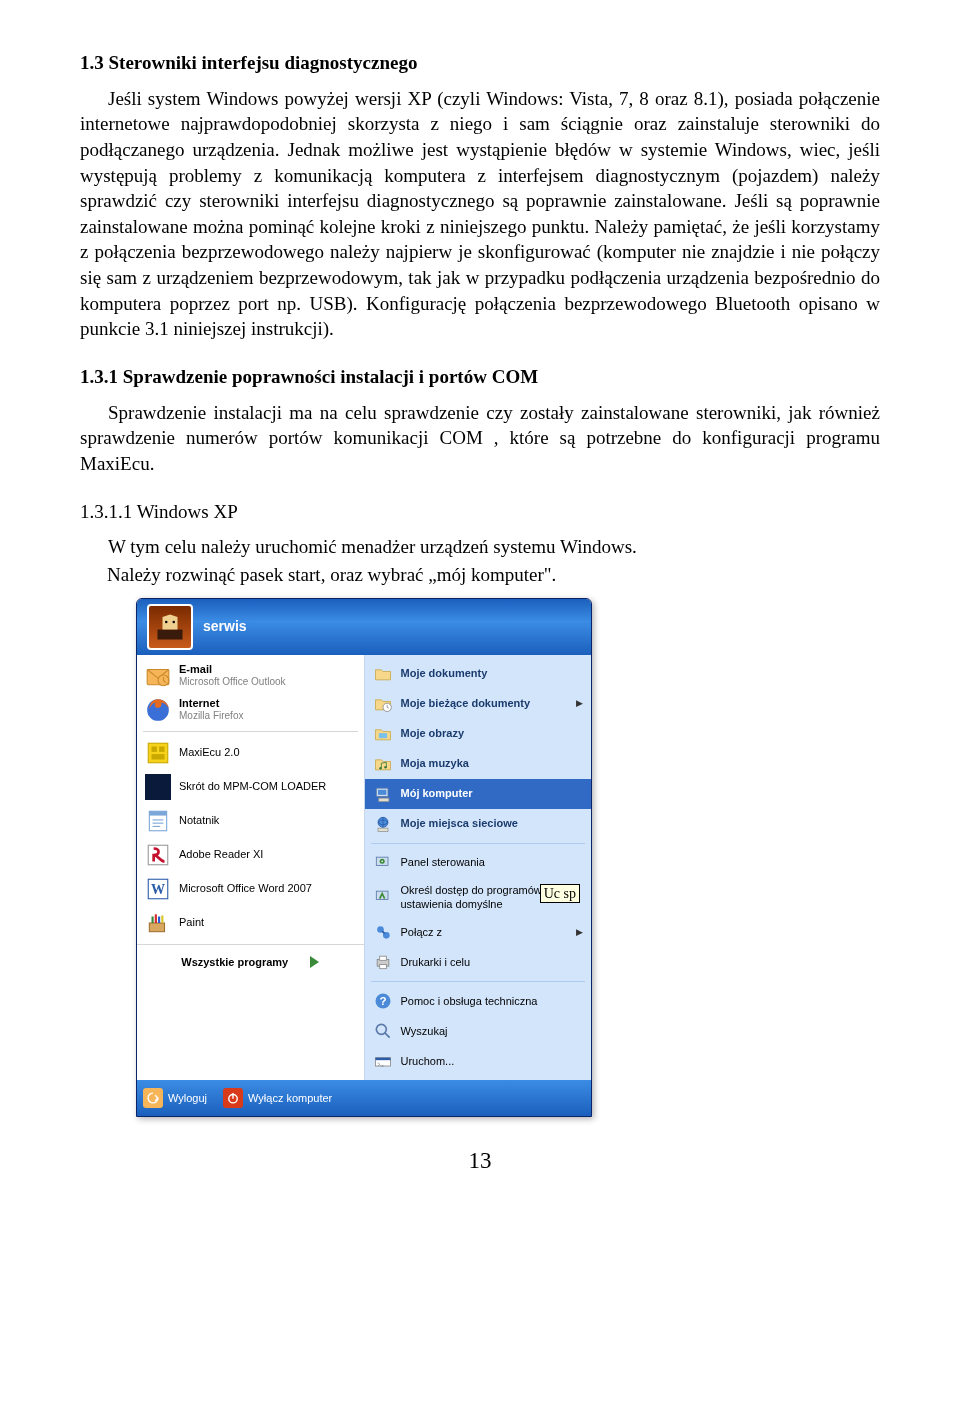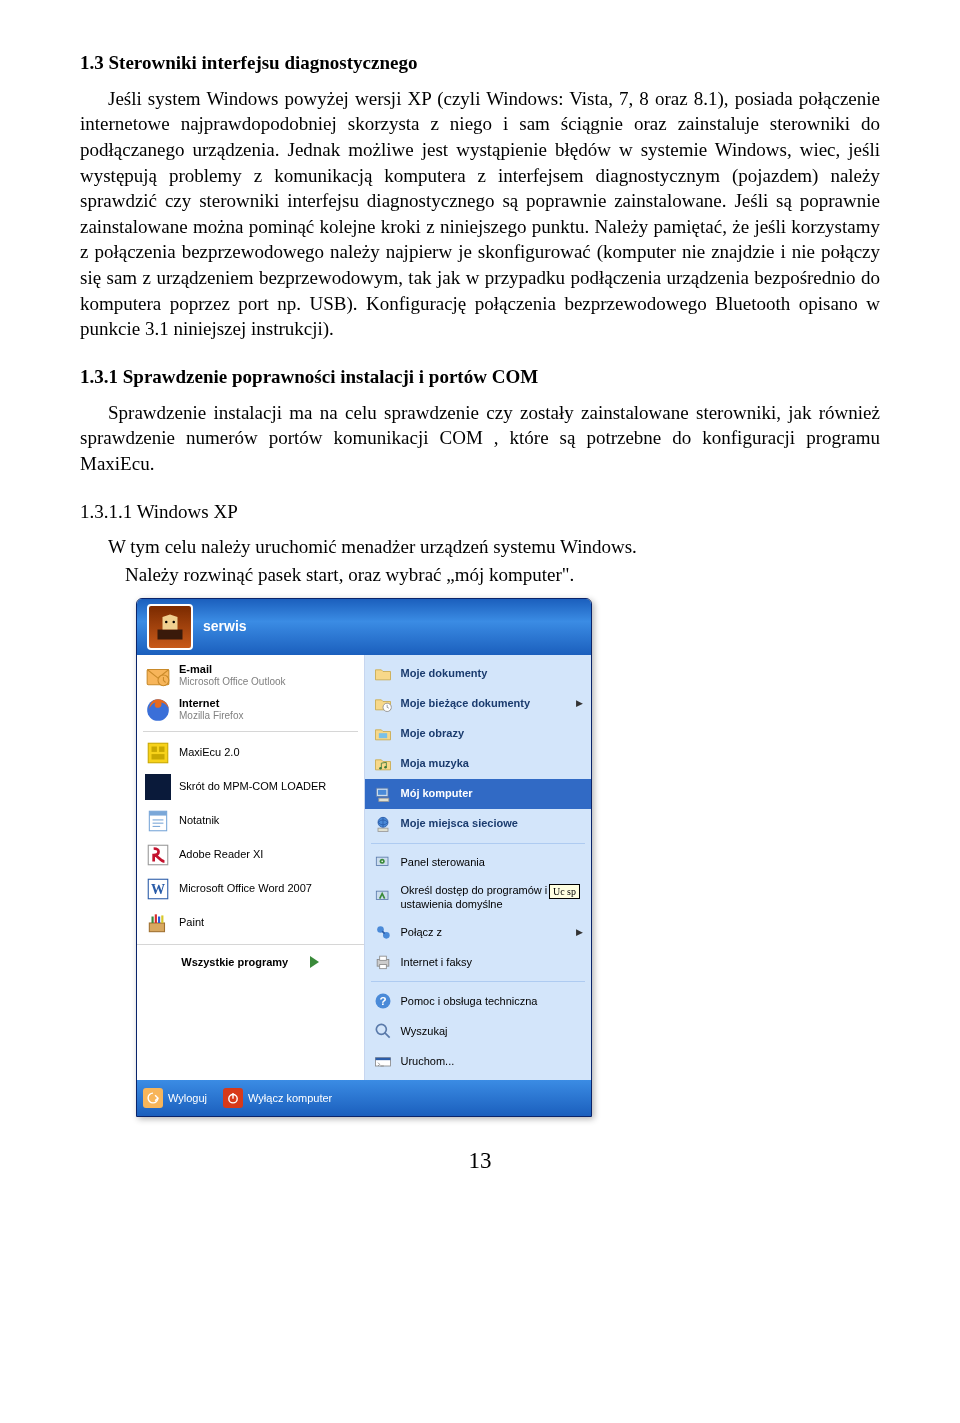--- a/index.html
+++ b/index.html
@@ -114,39 +114,39 @@
   .sm-footer .fic {
     width: 20px; height: 20px; border-radius: 3px;
     display: flex; align-items: center; justify-content: center;
   }
   .tooltip-stub {
     position: absolute;
     right: -18px;
     top: 286px;
     background: #ffffe1;
     border: 1px solid #000;
-    font-size: 10px;
+    font-size: 14px;
     padding: 1px 3px;
     line-height: 1.1;
   }
   .page-num { text-align: center; margin-top: 28px; font-size: 23px; }
   .sm-wrap { position: relative; width: 454px; margin-left: 28px; }
 </style>
 </head>
 <body>
 
 <p><span class="heading-13">1.3 Sterowniki interfejsu diagnostycznego</span></p>
 <p class="indent">Jeśli system Windows powyżej wersji XP (czyli Windows: Vista, 7, 8 oraz 8.1), posiada połączenie internetowe najprawdopodobniej skorzysta z niego i sam ściągnie oraz zainstaluje sterowniki do podłączanego urządzenia. Jednak możliwe jest wystąpienie błędów w systemie Windows, wiec, jeśli występują problemy z komunikacją komputera z interfejsem diagnostycznym (pojazdem) należy sprawdzić czy sterowniki interfejsu diagnostycznego są poprawnie zainstalowane. Jeśli są poprawnie zainstalowane można pominąć kolejne kroki z niniejszego punktu. Należy pamiętać, że jeśli korzystamy z połączenia bezprzewodowego należy najpierw je skonfigurować (komputer nie znajdzie i nie połączy się sam z urządzeniem bezprzewodowym, tak jak w przypadku podłączenia urządzenia bezpośrednio do komputera poprzez port np. USB). Konfigurację połączenia bezprzewodowego Bluetooth opisano w punkcie 3.1 niniejszej instrukcji).</p>
 
 <p class="heading-131">1.3.1 Sprawdzenie poprawności instalacji i portów COM</p>
 <p class="indent">Sprawdzenie instalacji ma na celu sprawdzenie czy zostały zainstalowane sterowniki, jak również sprawdzenie numerów portów komunikacji COM , które są potrzebne do konfiguracji programu MaxiEcu.</p>
 
 <p class="heading-1311">1.3.1.1 Windows XP</p>
 <p class="indent" style="margin-bottom:2px">W tym celu należy uruchomić menadżer urządzeń systemu Windows.</p>
-<p style="margin-left:45px">Należy rozwinąć pasek start, oraz wybrać „mój komputer".</p>
+<p style="margin-left:27px">Należy rozwinąć pasek start, oraz wybrać „mój komputer".</p>
 
 <div class="sm-wrap">
 <div class="start-menu">
   <div class="sm-header">
     <div class="sm-avatar">
       <svg viewBox="0 0 24 24">
             <rect x="2" y="14" width="20" height="8" fill="#3a1a0a"></rect>
             <path d="M6 4 L12 2 L18 4 L18 14 L6 14 Z" fill="#f0d090"></path>
             <circle cx="9" cy="8" r="1" fill="#000"></circle>
             <circle cx="15" cy="8" r="1" fill="#000"></circle>
@@ -357,21 +357,21 @@
             <span class="sm-arrow">▶</span>
           </div>
           <div class="sm-item">
             <span class="icon small">
               <svg viewBox="0 0 24 24">
                 <rect x="5" y="9" width="14" height="8" fill="#ccc" stroke="#888"></rect>
                 <rect x="8" y="5" width="8" height="5" fill="#fff" stroke="#888"></rect>
                 <rect x="8" y="15" width="8" height="5" fill="#fff" stroke="#888"></rect>
               </svg>
             </span>
-            <span class="">Internet i faksy</span>
+            <span class="">Drukarki i celu</span>
           </div>
           <div class="sm-sep-r"></div>
           <div class="sm-item">
             <span class="icon small">
               <svg viewBox="0 0 24 24">
                 <circle cx="12" cy="12" r="9" fill="#4a8ad8"></circle>
                 <text x="12" y="17" text-anchor="middle" fill="#fff" font-size="14" font-weight="bold">?</text>
               </svg>
             </span>
             <span class="">Pomoc i obsługa techniczna</span>

